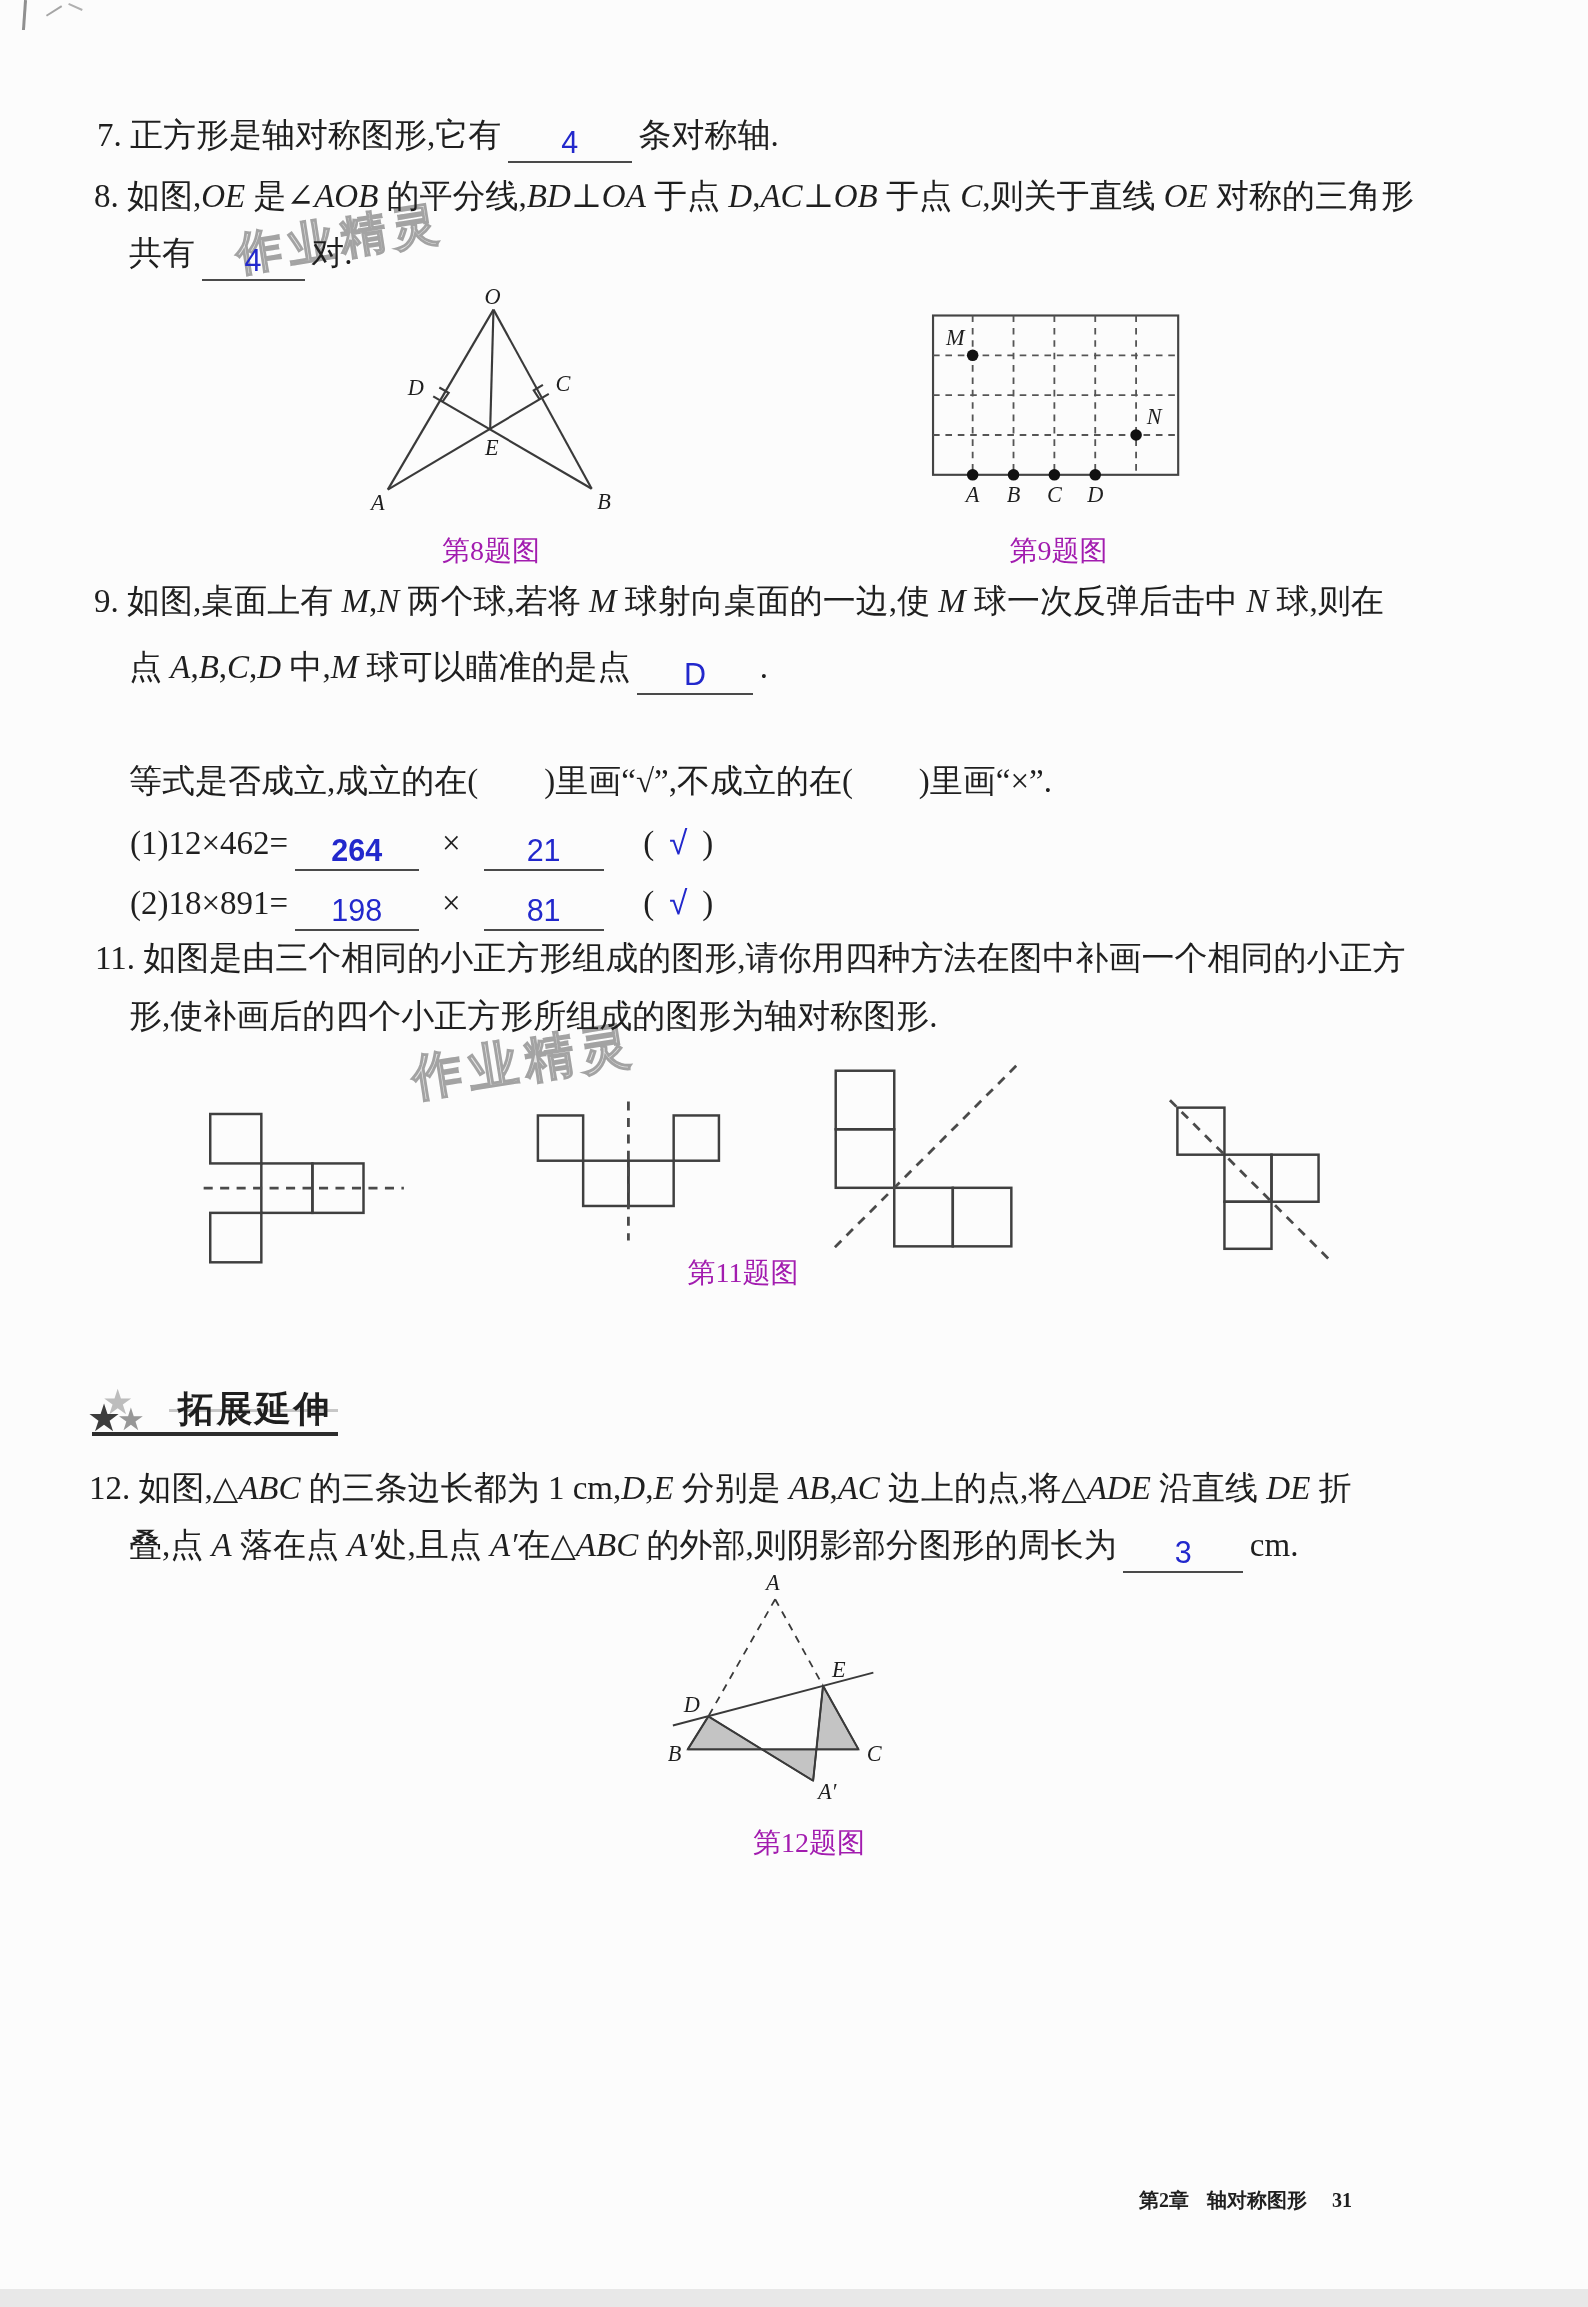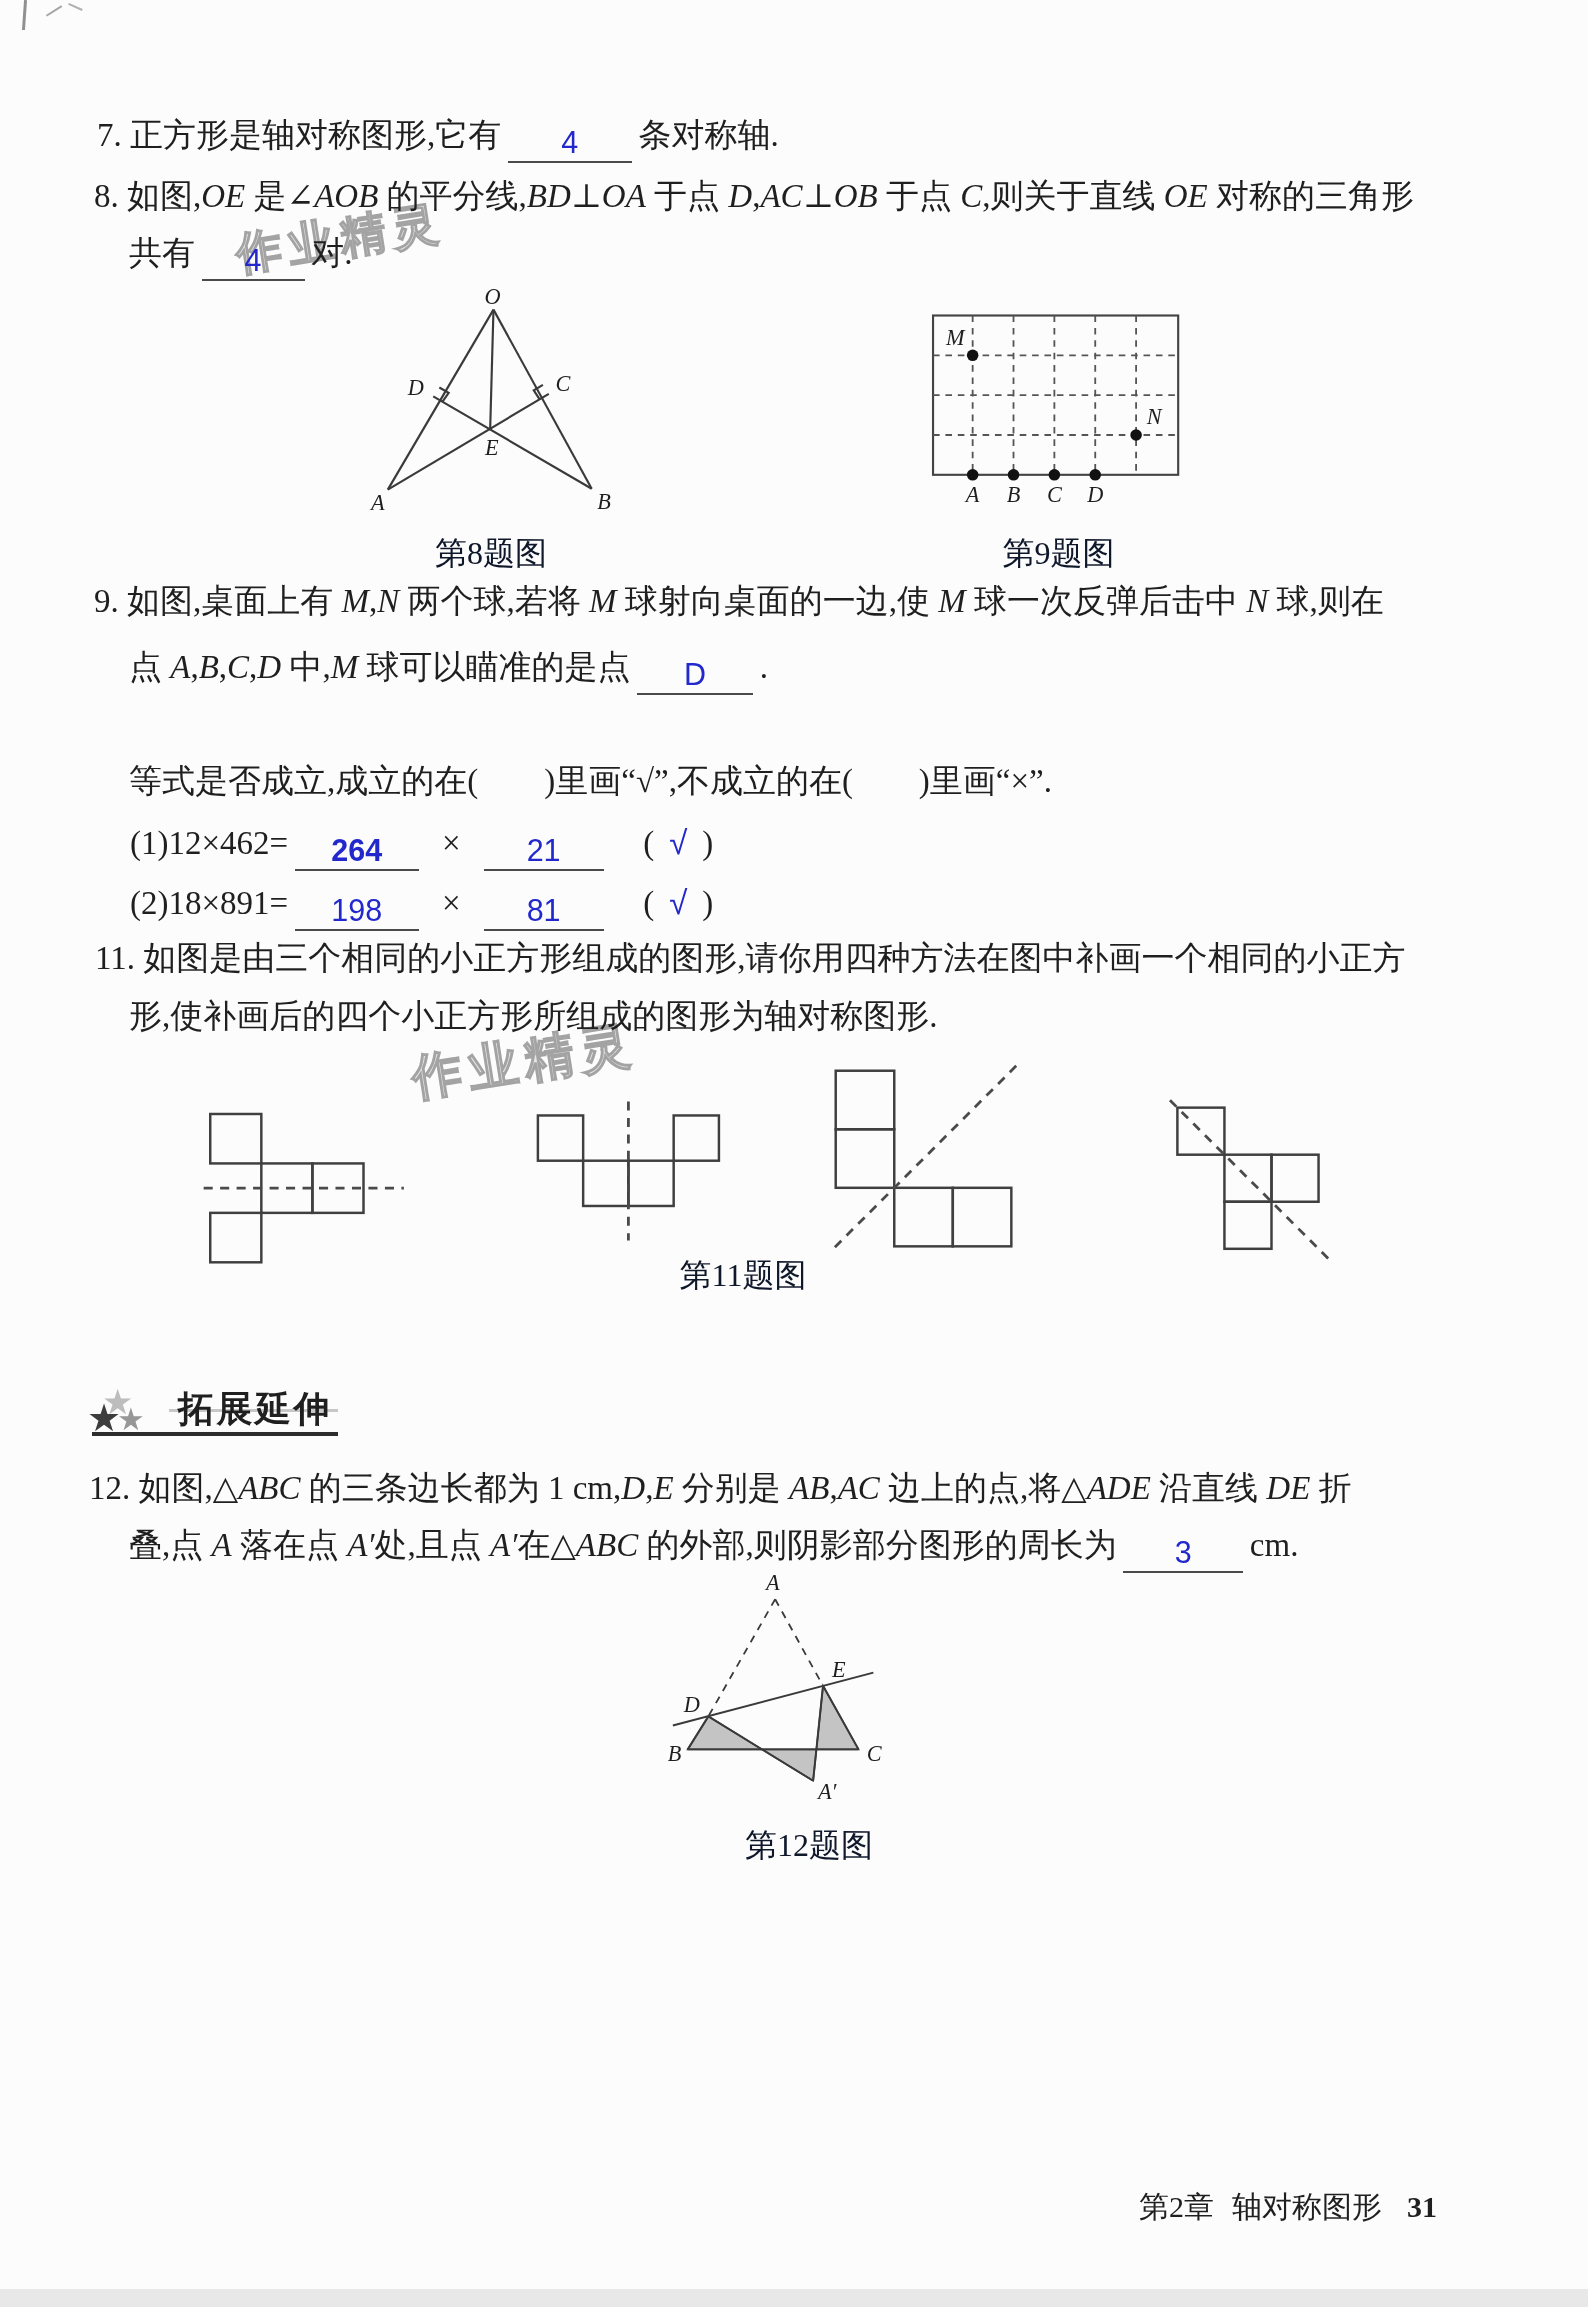--- a/index.html
+++ b/index.html
@@ -5,29 +5,29 @@
   html,body{margin:0;padding:0;background:#e0e0e0;}
   .page{position:relative;width:1588px;height:2307px;background:#fcfcfc;overflow:hidden;
         font-family:"Liberation Serif","DejaVu Serif",serif;color:#1f1f1f;}
   .row{position:absolute;font-size:33px;line-height:1.2;white-space:nowrap;}
   .it{font-style:italic;}
   .blank{display:inline-block;border-bottom:2.5px solid #4a4a4a;text-align:center;height:38px;
          vertical-align:-7.4px;margin:0 6.6px;}
   .ans{color:#2228cc;font-family:"Liberation Sans","DejaVu Sans",sans-serif;font-size:30.5px;}
   .chk{color:#2228cc;font-family:"Liberation Sans","DejaVu Sans",sans-serif;padding:0 15px;}
   .fig{position:absolute;}
-  .cap{position:absolute;font-size:32px;text-align:center;color:#0f172a;}
+  .cap{position:absolute;font-size:28px;text-align:center;color:#a21caf;}
   .wm{position:absolute;font-weight:bold;white-space:nowrap;letter-spacing:6.6px;
       font-family:"Liberation Sans","DejaVu Sans",sans-serif;
       color:rgba(205,205,205,0.45);-webkit-text-stroke:1.3px #a3a3a3;transform:rotate(-9deg);}
   .hdr-title{position:absolute;font-size:36px;font-weight:bold;letter-spacing:2.5px;z-index:2;margin-left:9px;}
   .hdr-bar{position:absolute;background:#2d2d2d;z-index:2;}
   .hdr-thin{position:absolute;background:#c7c7c7;z-index:1;}
   .star{position:absolute;line-height:1;font-family:"DejaVu Sans",sans-serif;}
-  .footer{position:absolute;font-size:30px;white-space:nowrap;}
+  .footer{position:absolute;font-size:20px;white-space:nowrap;font-weight:bold;}
   .footer b{font-family:"Liberation Serif",serif;}
   .artifact{position:absolute;background:#909090;}
   svg{display:block;}
   svg text{font-family:"Liberation Serif","DejaVu Serif",serif;font-style:italic;}
   .bstrip{position:absolute;left:0;bottom:0;width:100%;height:18px;background:#e8e8e8;}
 </style>
 </head>
 <body>
 
 <div class="page">

